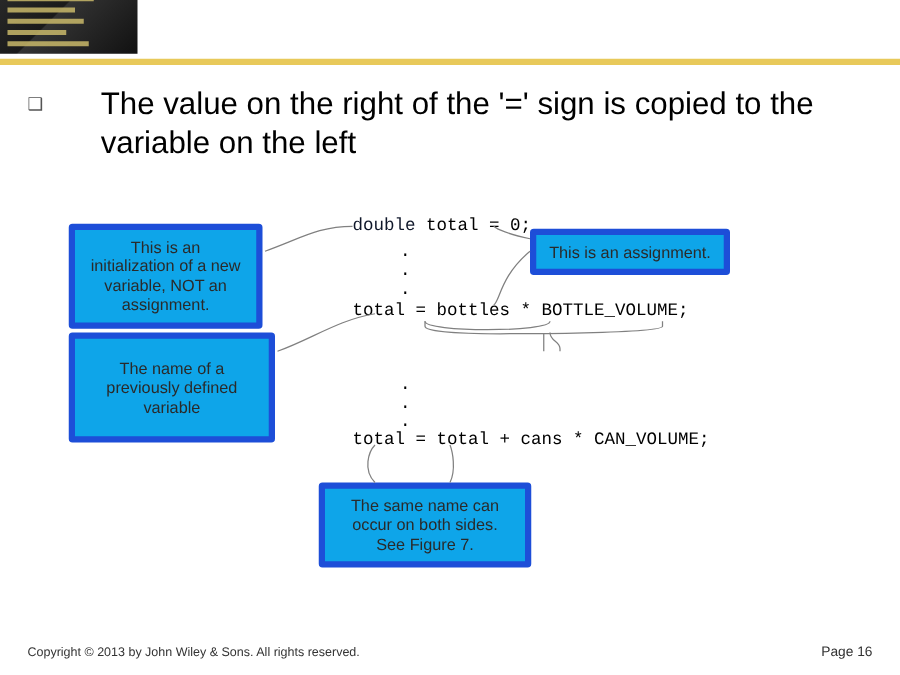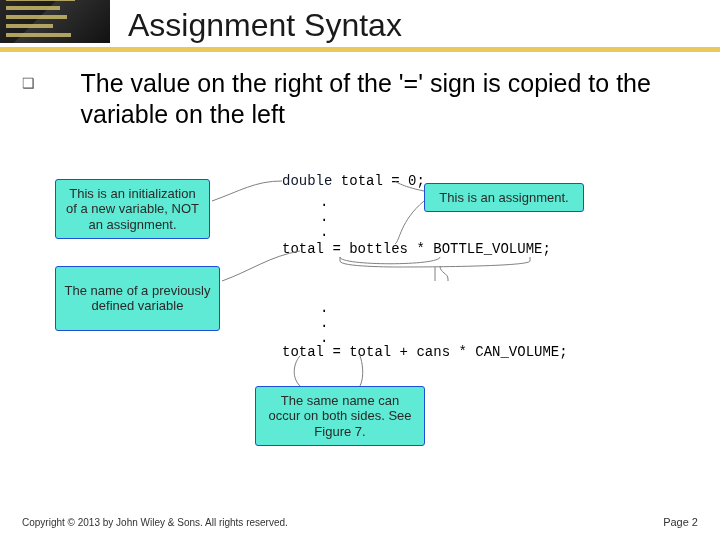--- a/index.html
+++ b/index.html
@@ -60,22 +60,22 @@
     line-height: 1.25;
     margin-left: 34px;
   }
   .diagram {
     position: relative;
     width: 100%;
     height: 340px;
   }
   .callout {
     position: absolute;
-    background: #5eead4;
-    border: 1px solid #1d4ed8;
+    background: #0ea5e9;
+    border: 5px solid #1d4ed8;
     border-radius: 3px;
     padding: 6px 10px;
     font-family: "Comic Sans MS", cursive, sans-serif;
     font-size: 13px;
     color: #2a2a2a;
     line-height: 1.2;
     white-space: nowrap;
     text-align: center;
   }
   .callout.multi { white-space: normal; }
@@ -129,21 +129,20 @@
 <div class="header">
   <div class="header-img">
     <div class="rows">
         <div></div>
         <div></div>
         <div></div>
         <div></div>
         <div></div>
       </div>
   </div>
-  <div class="title">Assignment Syntax</div>
 </div>
 
 <div class="bullet-row">
   <span class="bullet-mark">❑</span>
   <span class="bullet-text">The value on the right of the '=' sign is copied to the variable on the left</span>
 </div>
 
 <div class="diagram">
 
   <div class="callout multi c1">This is an initialization of a new variable, NOT an assignment.</div>
@@ -170,13 +169,13 @@
     <path d="M340,126 C340,135 440,135 440,126 M440,135 C440,142 448,142 448,148 M448,148 L448,150" stroke="#808080" stroke-width="1" fill="none"></path>
     <path d="M340,126 L340,130 C340,136 394,136 400,136 C406,136 530,136 530,130 L530,126" stroke="#808080" stroke-width="1" fill="none"></path>
     <line x1="435" y1="136" x2="435" y2="150" stroke="#808080" stroke-width="1"></line>
 
     <path d="M300,255 C290,245 295,230 300,225" stroke="#808080" stroke-width="1" fill="none"></path>
     <path d="M360,255 C365,245 362,230 360,225" stroke="#808080" stroke-width="1" fill="none"></path>
   </svg>
 </div>
 
 <div class="footer-left">Copyright © 2013 by John Wiley &amp; Sons.  All rights reserved.</div>
-<div class="footer-right">Page 2</div>
+<div class="footer-right">Page 16</div>
 
 </body></html>

